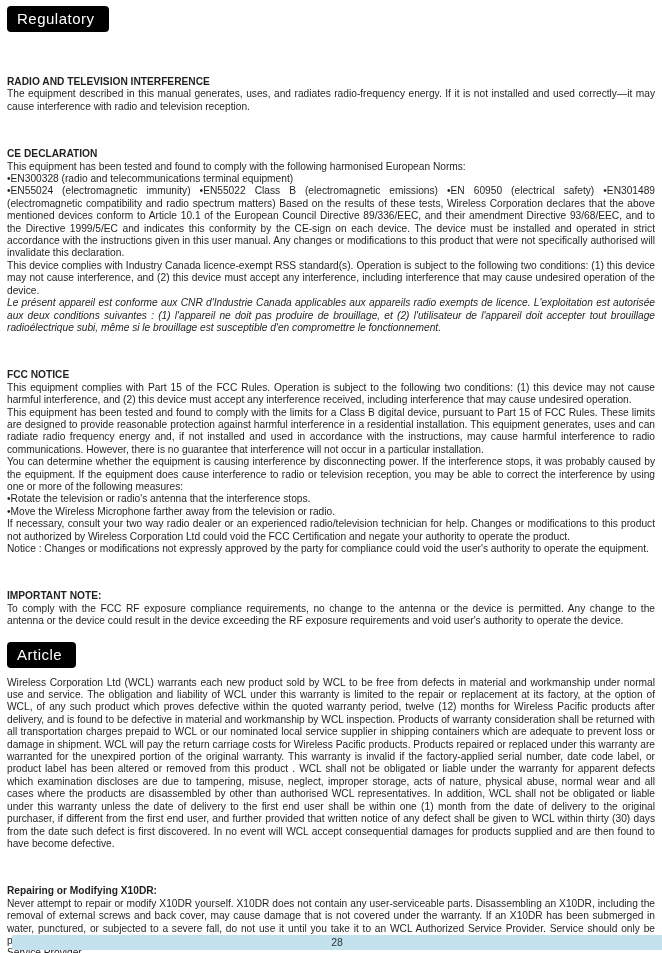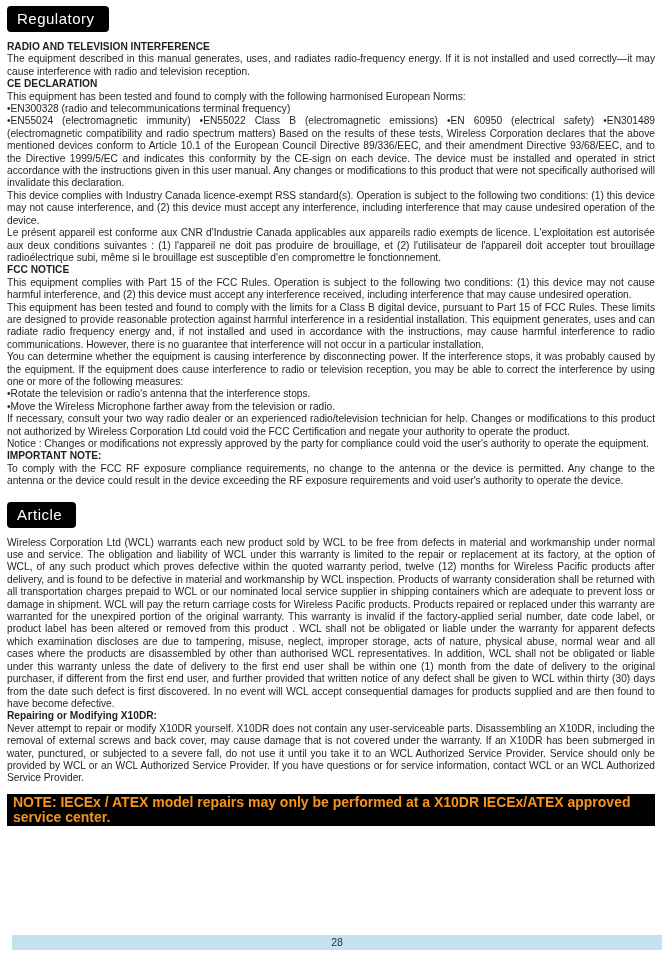--- a/index.html
+++ b/index.html
@@ -13,22 +13,22 @@
     font-family:"Liberation Sans","DejaVu Sans",sans-serif;color:var(--body-text,#1f1f1f);
   }
   .page{padding:4px 7px 0 7px;}
   .section-header{
     display:inline-block;background:var(--header-bg,#000);color:var(--header-text,#fff);
     font-size:15px;letter-spacing:0.5px;padding:4px 14px 5px 10px;border-radius:4px;
     margin:2px 0 9px 0;
   }
   .section-header.warranty{margin-top:14px;}
   p.block{margin:0;font-size:10.2px;line-height:12.4px;text-align:justify;}
-  p.h{font-weight:bold;text-align:left;}
-  p.i{}
+  p.h{font-weight:bold;text-align:left;margin-top:35px;}
+  p.i{font-style:italic;}
   .note-bar{
     background:var(--note-bg,#000);color:var(--note-text,#f7941d);
     font-weight:bold;font-size:14px;line-height:15px;padding:1px 6px;margin:9px 0 0 0;
   }
   .footer-bar{
     position:absolute;left:12px;right:0;bottom:3px;height:15px;
     background:var(--footer-bg,#c3e2ee);text-align:center;
     font-size:10.5px;line-height:15px;color:#333333;
   }
 </style>
@@ -36,21 +36,21 @@
 <body>
 
 <div class="page">
 
   <section>
     <div class="section-header">Regulatory</div>
     <p class="block h">RADIO AND TELEVISION INTERFERENCE</p>
     <p class="block">The equipment described in this manual generates, uses, and radiates radio-frequency energy. If it is not installed and used correctly—it may cause interference with radio and television reception.</p>
     <p class="block h">CE DECLARATION</p>
     <p class="block">This equipment has been tested and found to comply with the following harmonised European Norms:</p>
-    <p class="block">•EN300328 (radio and telecommunications terminal frequency)</p>
+    <p class="block">•EN300328 (radio and telecommunications terminal equipment)</p>
     <p class="block">•EN55024 (electromagnetic immunity) •EN55022 Class B (electromagnetic emissions) •EN 60950 (electrical safety) •EN301489 (electromagnetic compatibility and radio spectrum matters) Based on the results of these tests, Wireless Corporation declares that the above mentioned devices conform to Article 10.1 of the European Council Directive 89/336/EEC, and their amendment Directive 93/68/EEC, and to the Directive 1999/5/EC and indicates this conformity by the CE-sign on each device. The device must be installed and operated in strict accordance with the instructions given in this user manual. Any changes or modifications to this product that were not specifically authorised will invalidate this declaration.</p>
     <p class="block">This device complies with Industry Canada licence-exempt RSS standard(s). Operation is subject to the following two conditions: (1) this device may not cause interference, and (2) this device must accept any interference, including interference that may cause undesired operation of the device.</p>
     <p class="block i">Le présent appareil est conforme aux CNR d'Industrie Canada applicables aux appareils radio exempts de licence. L'exploitation est autorisée aux deux conditions suivantes : (1) l'appareil ne doit pas produire de brouillage, et (2) l'utilisateur de l'appareil doit accepter tout brouillage radioélectrique subi, même si le brouillage est susceptible d'en compromettre le fonctionnement.</p>
     <p class="block h">FCC NOTICE</p>
     <p class="block">This equipment complies with Part 15 of the FCC Rules. Operation is subject to the following two conditions: (1) this device may not cause harmful interference, and (2) this device must accept any interference received, including interference that may cause undesired operation.</p>
     <p class="block">This equipment has been tested and found to comply with the limits for a Class B digital device, pursuant to Part 15 of FCC Rules. These limits are designed to provide reasonable protection against harmful interference in a residential installation. This equipment generates, uses and can radiate radio frequency energy and, if not installed and used in accordance with the instructions, may cause harmful interference to radio communications. However, there is no guarantee that interference will not occur in a particular installation.</p>
     <p class="block">You can determine whether the equipment is causing interference by disconnecting power. If the interference stops, it was probably caused by the equipment. If the equipment does cause interference to radio or television reception, you may be able to correct the interference by using one or more of the following measures:</p>
     <p class="block">•Rotate the television or radio's antenna that the interference stops.</p>
     <p class="block">•Move the Wireless Microphone farther away from the television or radio.</p>
     <p class="block">If necessary, consult your two way radio dealer or an experienced radio/television technician for help. Changes or modifications to this product not authorized by Wireless Corporation Ltd could void the FCC Certification and negate your authority to operate the product.</p>

